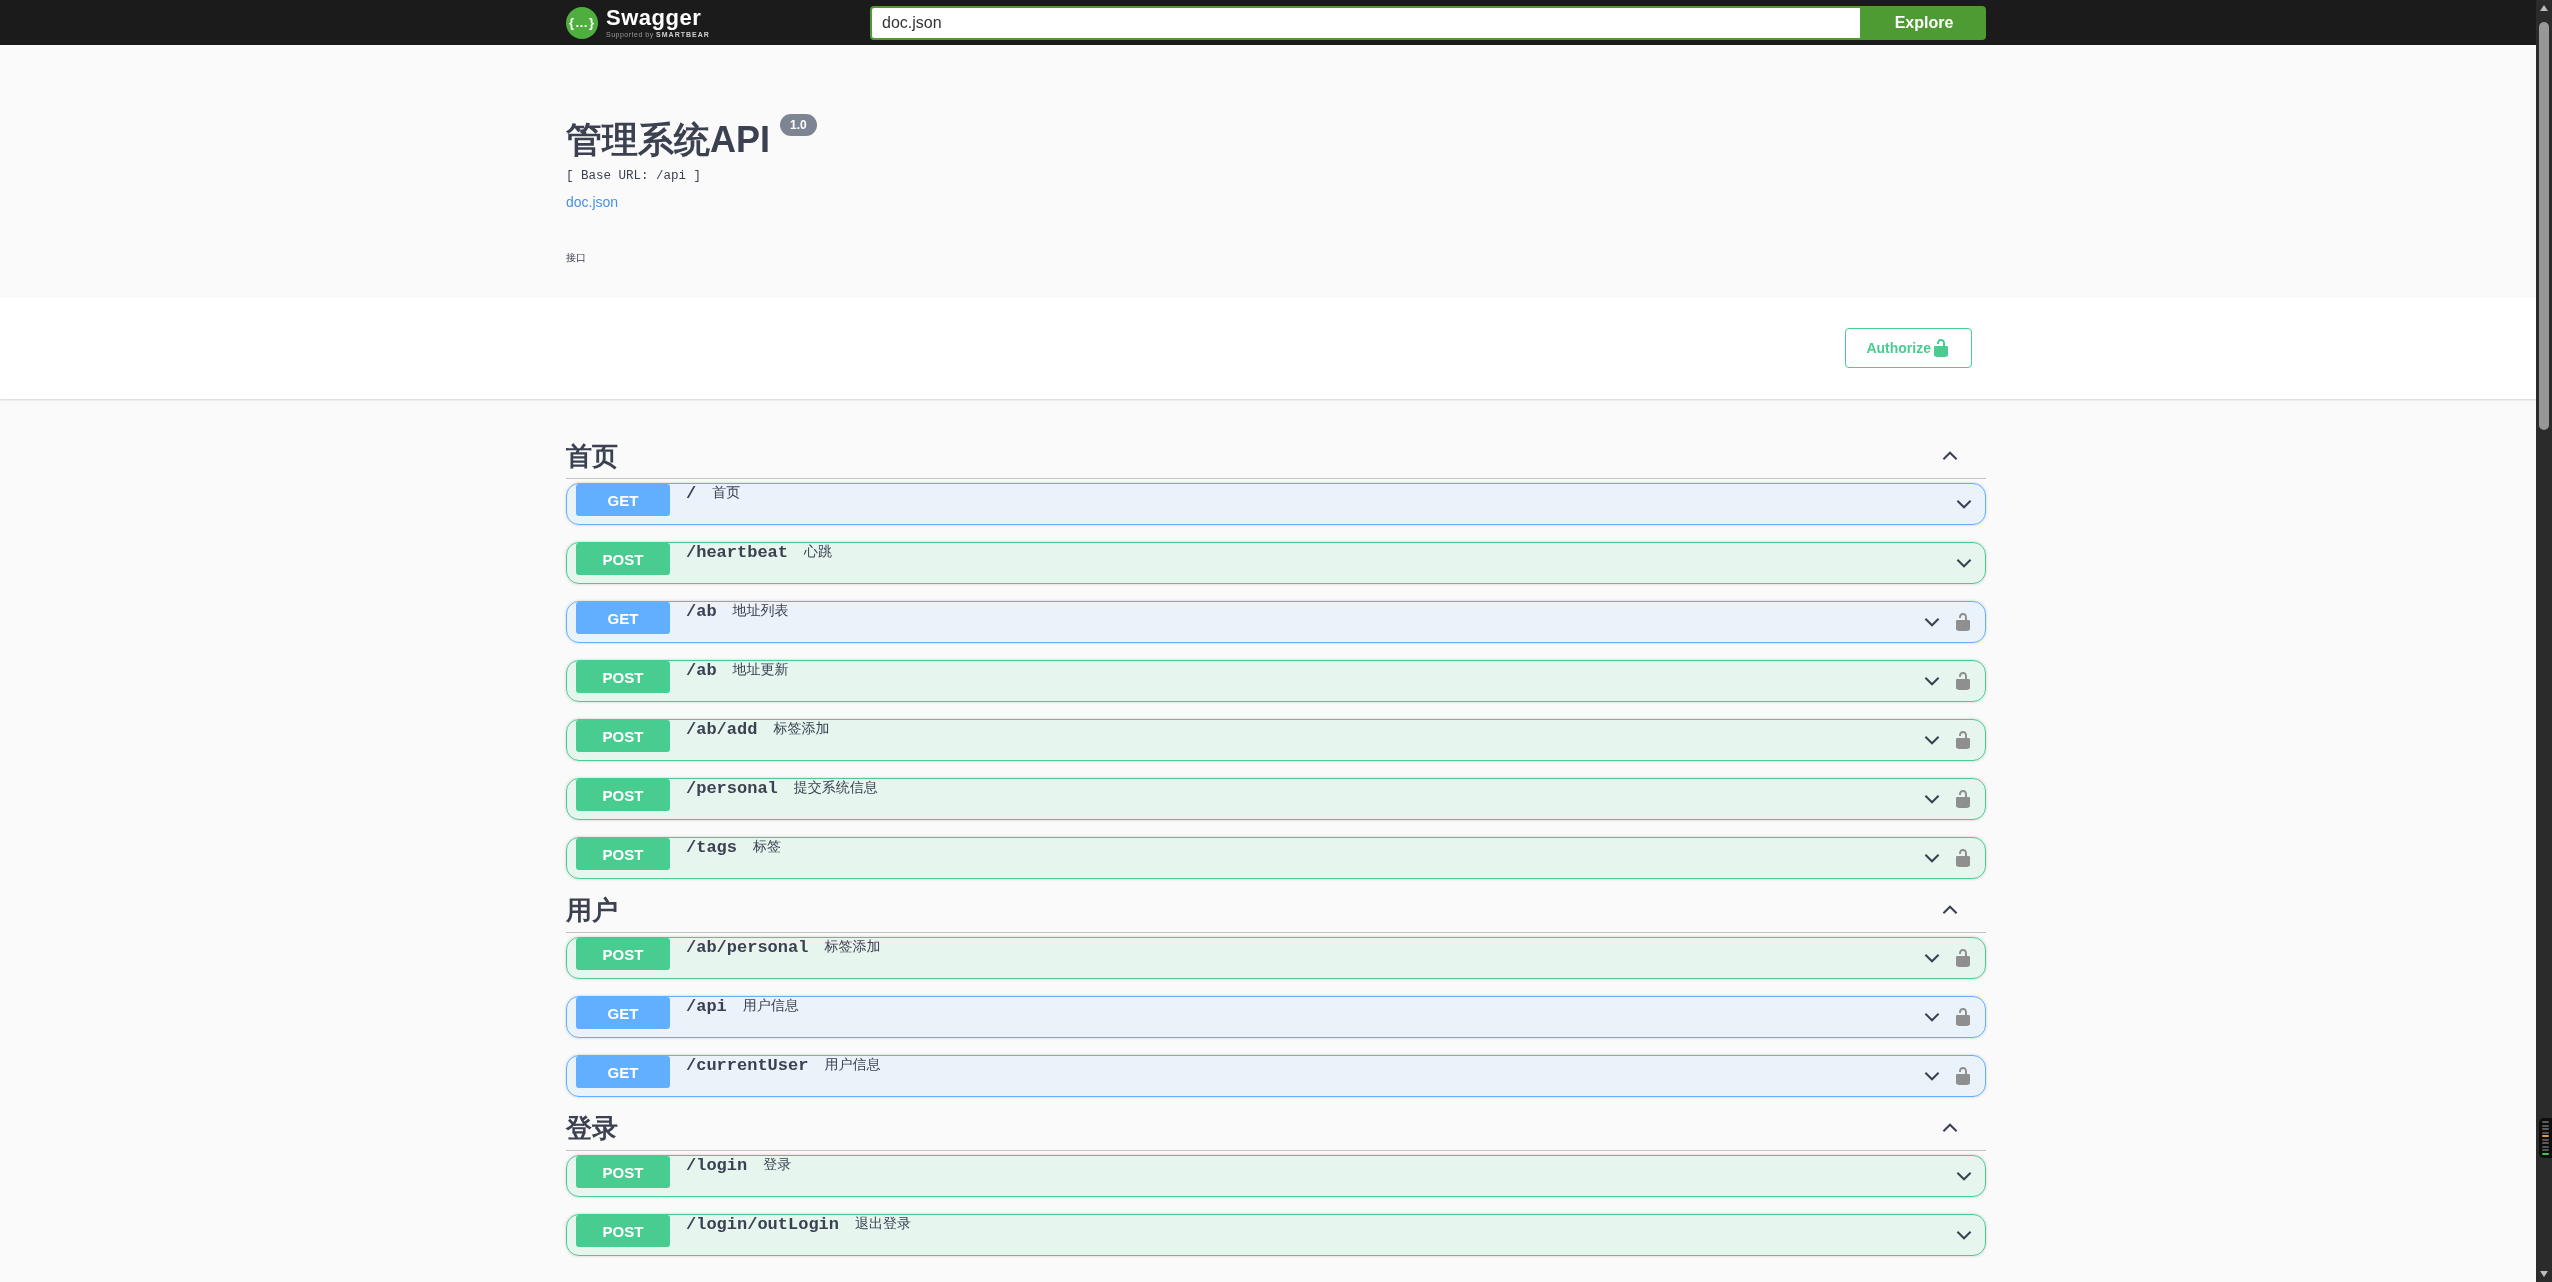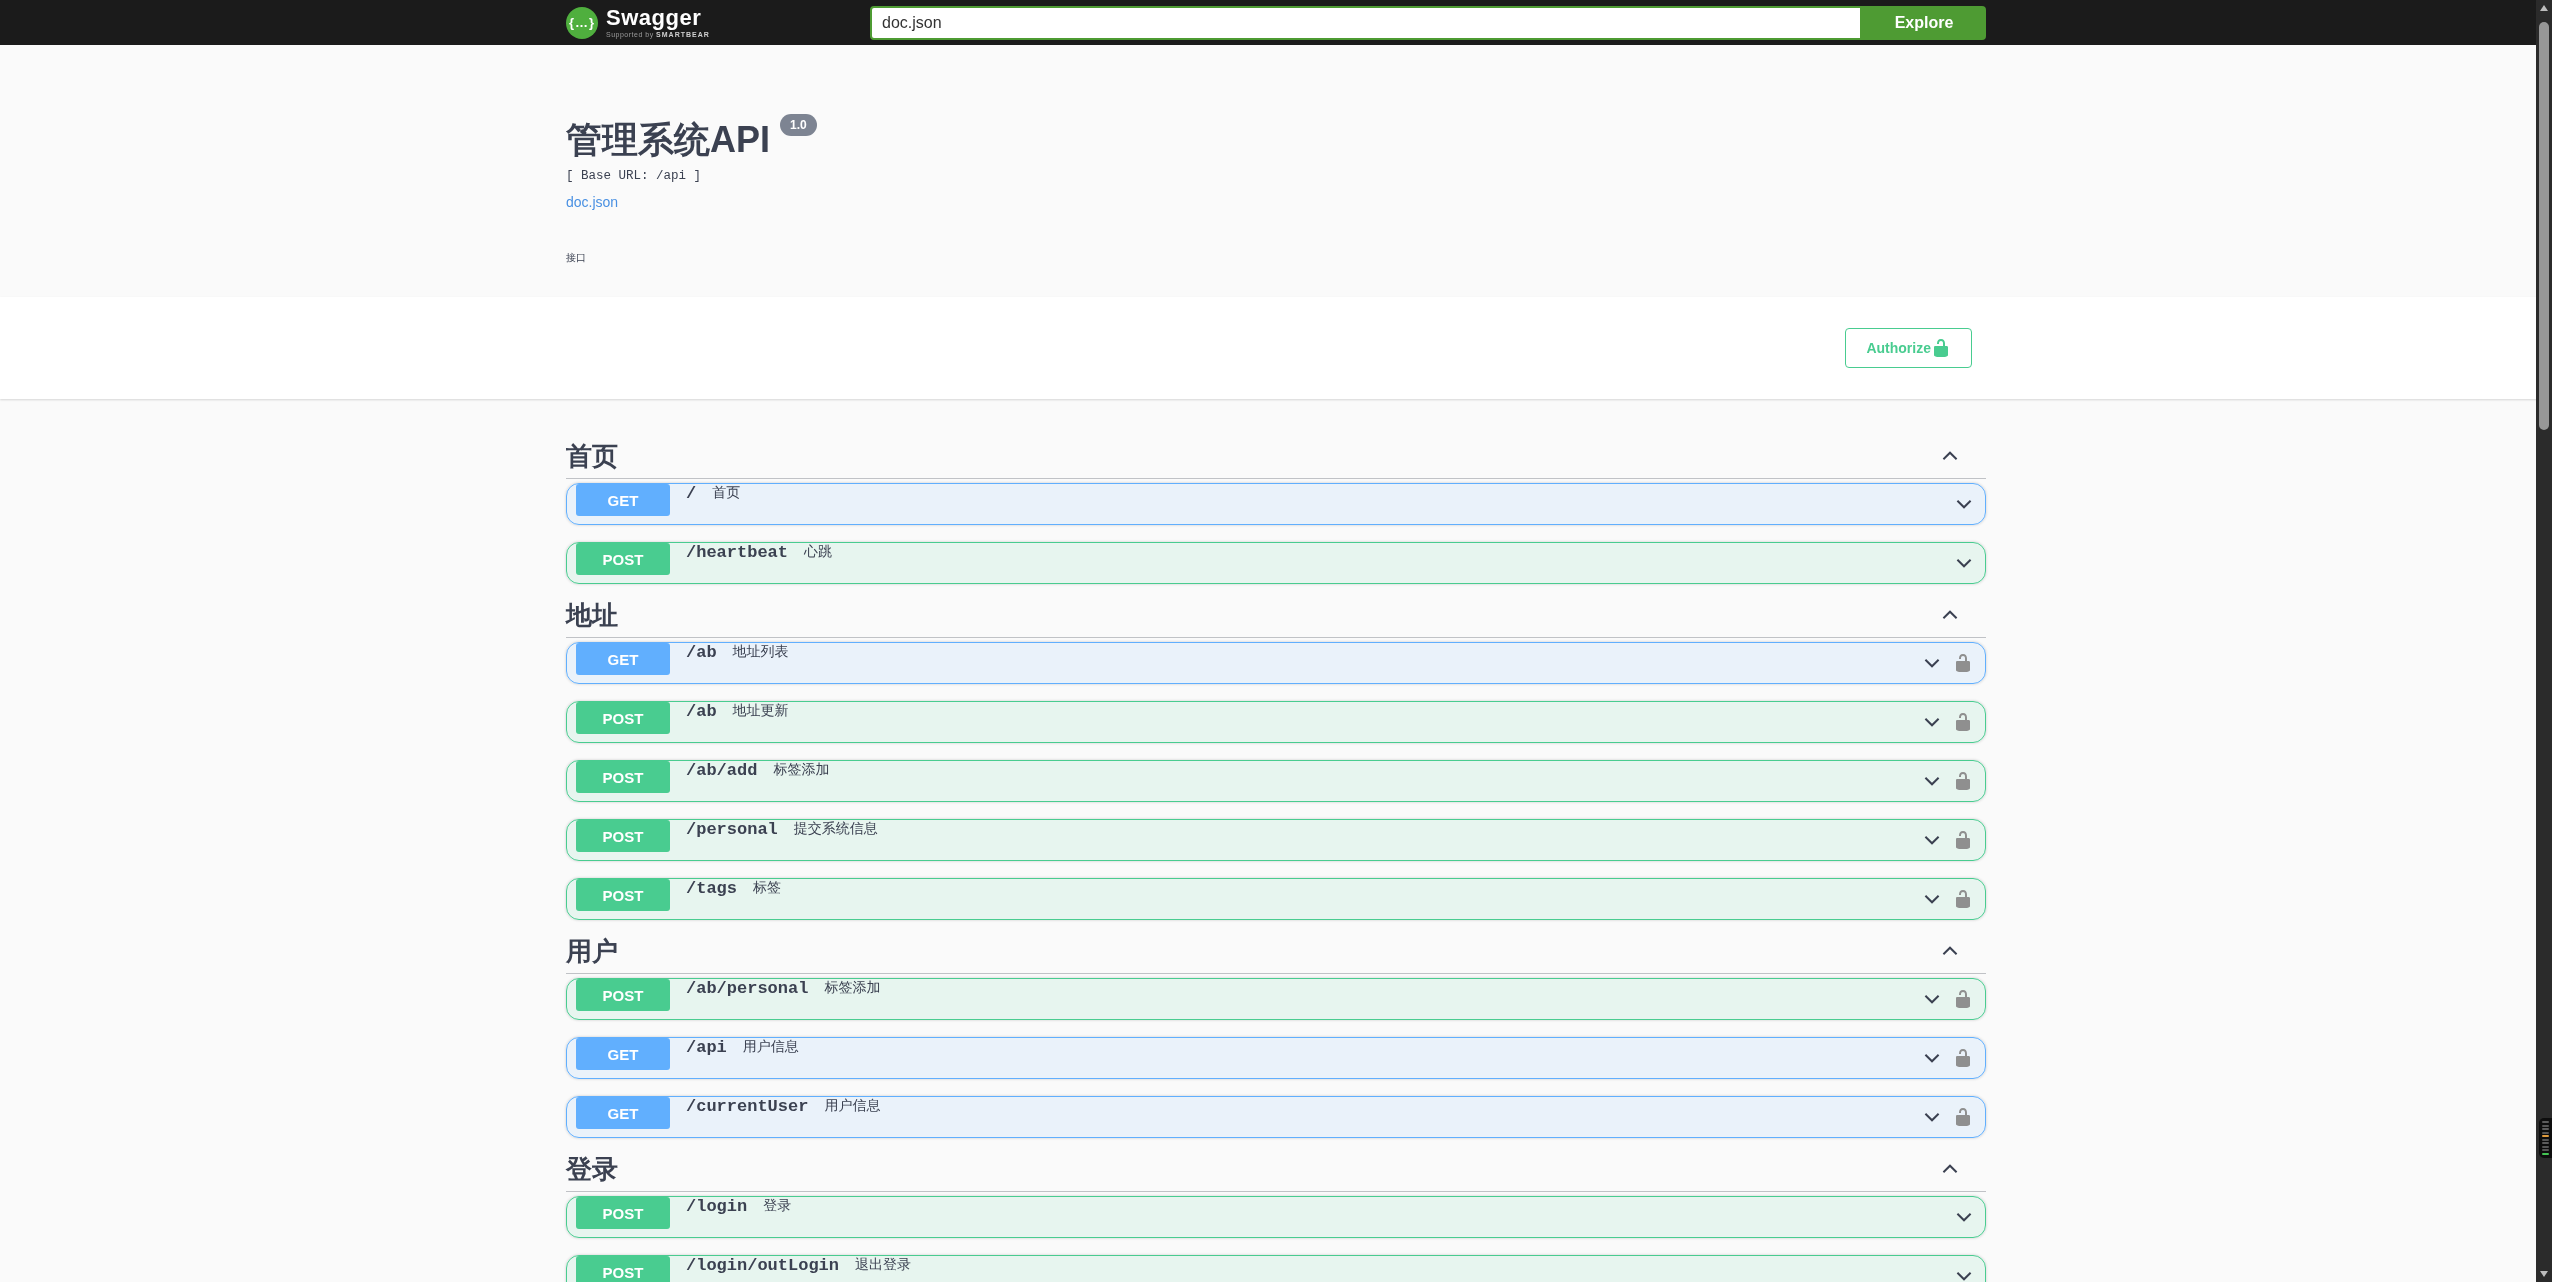--- a/index.html
+++ b/index.html
@@ -149,28 +149,20 @@
     <span class="op-chevron">
       <svg width="22" height="22" viewBox="0 0 20 20">
                 <path d="M4 7l6 6 6-6" fill="none" stroke="#3b4151" stroke-width="1.8"></path>
               </svg>
     </span>
 
   </div>
         </div>
   </section>
       <section class="tag-section">
-    <div class="tag-header">
-      <h4 class="tag-title">地址</h4>
-      <span class="tag-chevron">
-        <svg width="22" height="22" viewBox="0 0 20 20">
-              <path d="M4 13l6-6 6 6" fill="none" stroke="#3b4151" stroke-width="1.8"></path>
-            </svg>
-      </span>
-    </div>
     <div class="ops">
           <div class="opblock get">
     <span class="method-badge">GET</span>
     <span class="op-path">/ab</span>
     <span class="op-summary">地址列表</span>
     <span class="spacer"></span>
     <span class="op-chevron">
       <svg width="22" height="22" viewBox="0 0 20 20">
                 <path d="M4 7l6 6 6-6" fill="none" stroke="#3b4151" stroke-width="1.8"></path>
               </svg>

